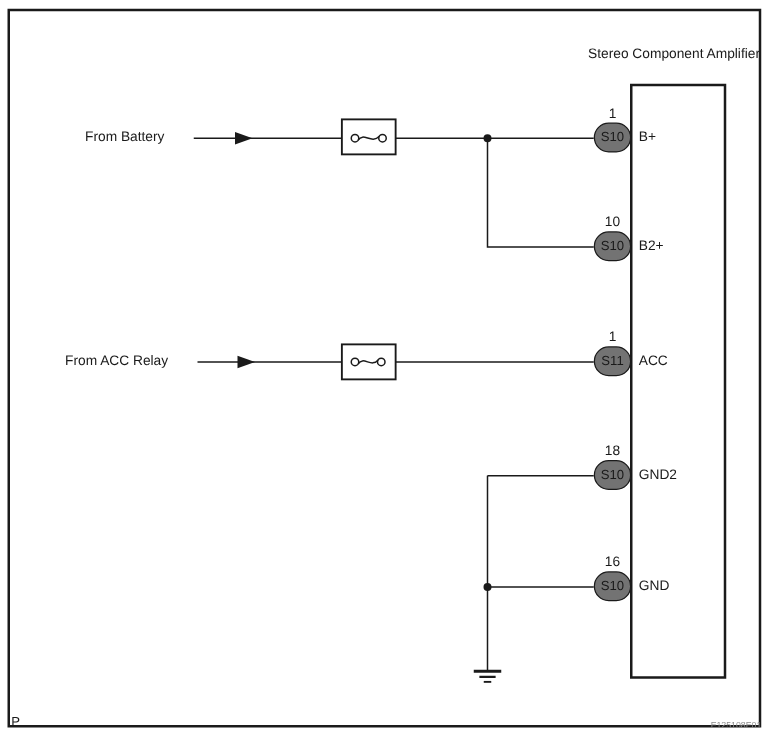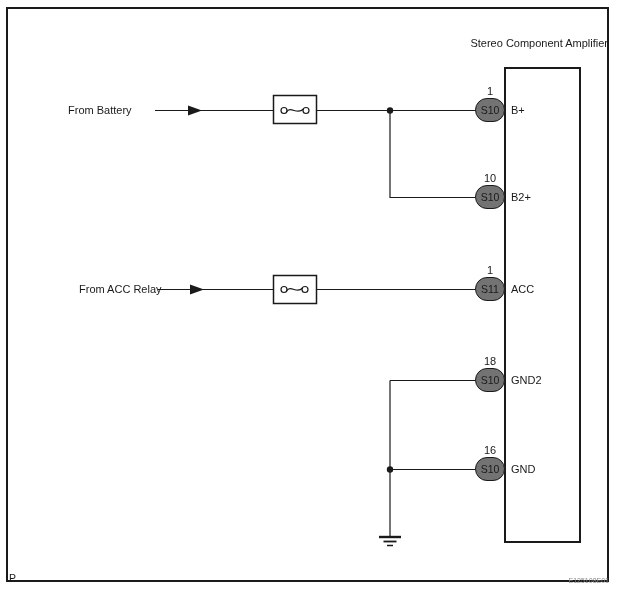--- a/index.html
+++ b/index.html
@@ -37,21 +37,21 @@
     right: 10px;
     text-align: right;
   }
   .fuse-label {
     width: 120px;
     text-align: center;
   }
   .fuse-label.f1 { left: 235px; top: 75px; }
   .fuse-label.f2 { left: 234px; top: 254px; }
   .source-label.s1 { left: 68px; top: 104px; }
-  .source-label.s2 { left: 79px; top: 283px; }
+  .source-label.s2 { left: 52px; top: 283px; }
   .pin {
     position: absolute;
     left: 475px;
     width: 0; height: 0;
   }
   .pin-number {
     position: absolute;
     left: 0; top: -26px;
     width: 30px;
     text-align: center;

